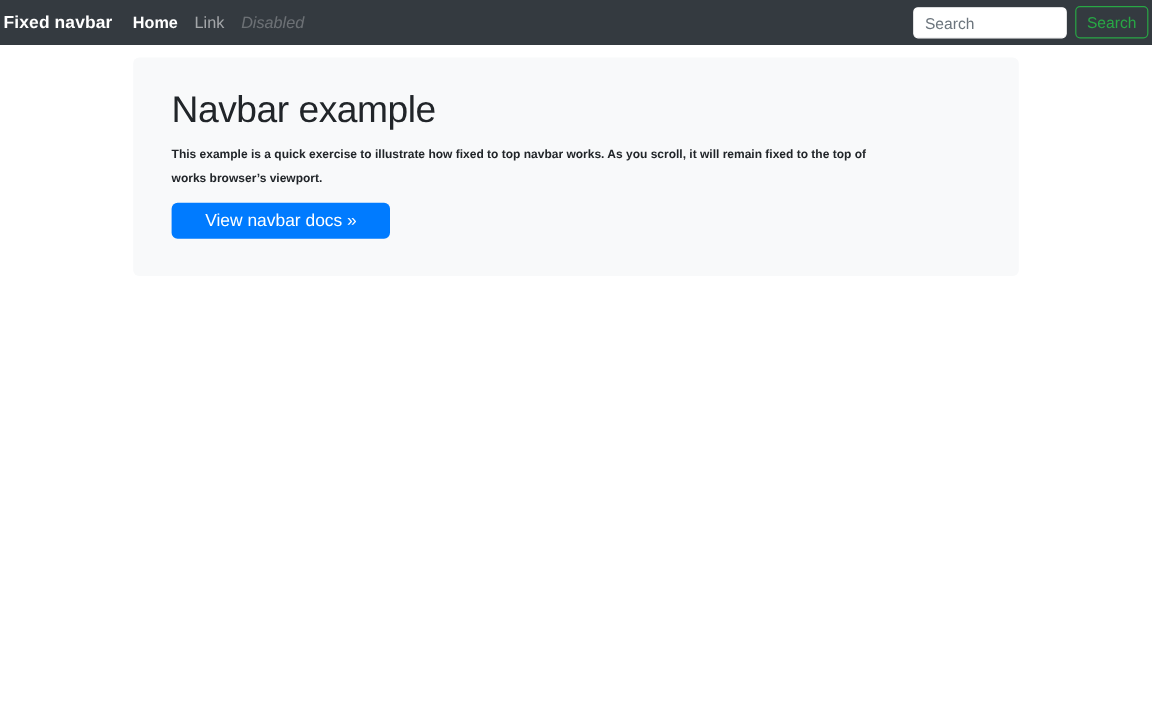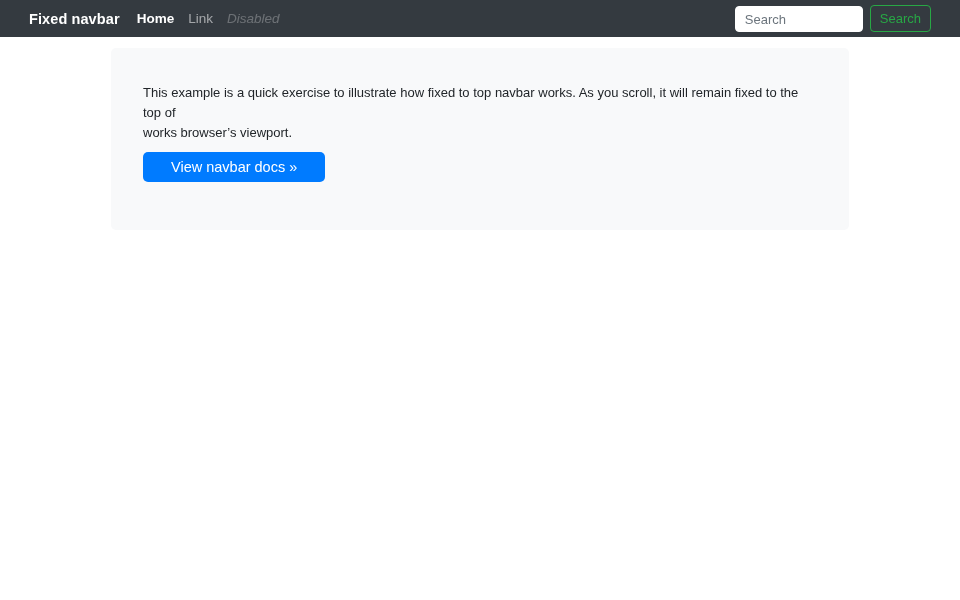--- a/index.html
+++ b/index.html
@@ -15,21 +15,21 @@
 
   
   .navbar {
     position: fixed;
     top: 0; left: 0;
     width: 960px;
     height: 37px;
     background: #343a40;
     display: flex;
     align-items: center;
-    padding: 0 29px;
+    padding: 0 3px;
     z-index: 10;
   }
   .navbar-brand {
     color: #ffffff;
     font-size: 14.5px;
     font-weight: 600;
     text-decoration: none;
     letter-spacing: 0.1px;
     margin-right: 0;
     white-space: nowrap;
@@ -96,23 +96,23 @@
   .hero-title {
     margin: 0;
     font-size: 31px;
     line-height: 1.2;
     font-weight: 500;
     letter-spacing: -0.4px;
     color: #212529;
   }
   .hero-text {
     margin: 10px 0 0 0;
-    font-size: 13px;
+    font-size: 10px;
     line-height: 20px;
-    font-weight: 400;
+    font-weight: 700;
     color: #212529;
   }
   .hero-cta {
     display: inline-block;
     margin-top: 9px;
     background: #007bff;
     color: #ffffff;
     font-size: 14.5px;
     line-height: 16px;
     padding: 7px 28px;
@@ -136,16 +136,17 @@
   </nav>
 
   <div class="search-form">
     <input class="search-input" type="text" placeholder="Search" style="">
     <button class="search-btn" type="button">Search</button>
   </div>
 </header>
 
 <main class="main-container">
   <div class="hero">
+    <h1 class="hero-title">Navbar example</h1>
     <p class="hero-text"><span>This example is a quick exercise to illustrate how fixed to top navbar works. As you scroll, it will remain fixed to the top of</span><br><span>works browser’s viewport.</span></p>
     <a class="hero-cta" href="#">View navbar docs »</a>
   </div>
 </main>
 
 </body></html>

